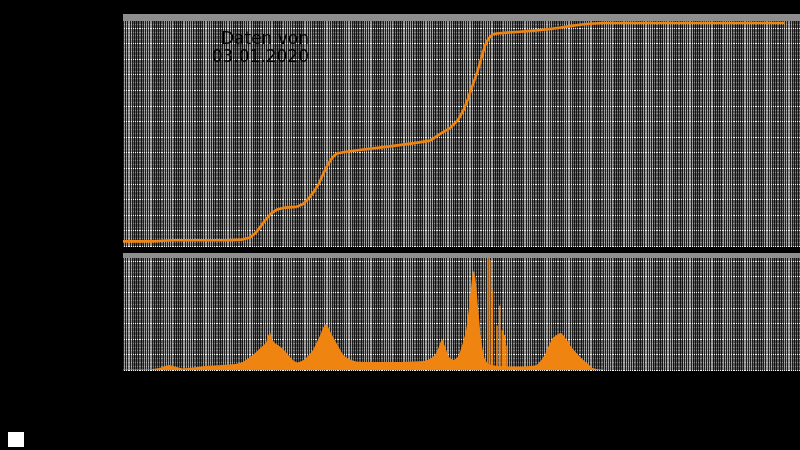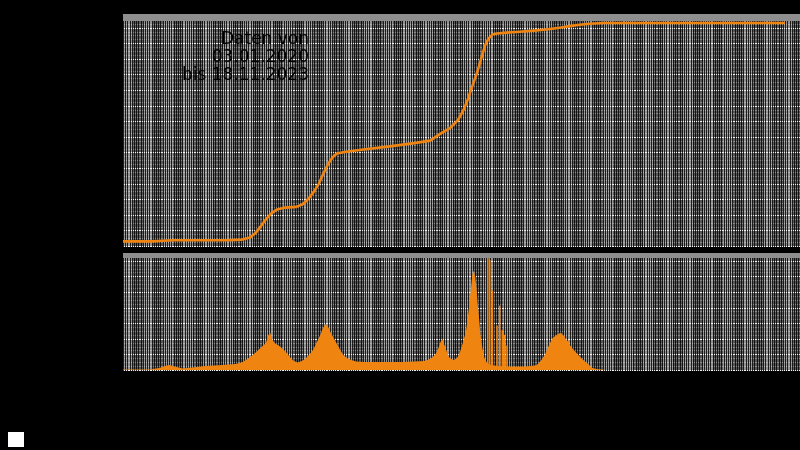--- a/index.html
+++ b/index.html
@@ -34,21 +34,20 @@
 <div class="stage">
 
   <div class="plot plot-top">
     <div class="grid"></div>
     <div class="topband" style="background: rgb(142, 142, 142);"></div>
     <svg class="chart-svg" id="svg-top" width="662" height="233" viewBox="0 0 662 233">
         <polyline points="0.0,227.4 29.8,227.4 39.7,226.7 49.6,226.3 72.8,226.3 105.9,226.1 119.2,225.6 127.1,223.6 133.1,218.4 137.7,212.4 142.3,206.1 148.3,199.4 154.2,195.4 162.2,193.6 173.4,192.9 180.1,190.0 185.4,184.8 190.7,177.9 196.0,169.6 200.6,159.1 205.2,149.7 209.9,143.0 213.8,139.6 221.8,138.0 238.3,135.8 264.8,132.6 291.3,129.1 307.2,126.6 317.1,119.9 327.0,114.1 335.0,106.0 340.3,96.4 344.9,85.2 349.5,71.7 354.2,58.3 358.1,44.8 362.1,31.4 365.4,24.7 369.4,20.6 374.0,19.5 384.0,18.6 397.2,17.7 413.8,16.4 427.0,15.0 438.2,13.5 448.2,11.9 456.8,10.8 466.7,9.7 479.9,9.0 662.0,9.0" fill="none" stroke="#f08410" stroke-width="2.6" stroke-linejoin="round" stroke-linecap="round"></polyline>
       </svg>
     <div class="annot" style="color: rgb(0, 0, 0);">
       <div>Daten von 03.01.2020</div>
-      <div>bis 18.11.2023</div>
     </div>
   </div>
 
   <div class="plot plot-bottom">
     <div class="grid"></div>
     <div class="topband" style="background: rgb(142, 142, 142);"></div>
     <svg class="chart-svg" id="svg-bottom" width="662" height="118" viewBox="0 0 662 118">
         <polygon points="0,117 0.0,116.4 26.5,116.4 36.4,115.0 41.7,113.0 46.3,112.0 51.6,113.5 59.6,115.5 69.5,114.5 82.8,113.0 99.3,112.0 112.5,111.0 119.8,109.0 125.8,104.9 129.8,102.0 133.1,99.0 136.4,95.9 139.7,93.0 143.0,90.0 145.0,83.0 147.0,79.0 149.0,86.0 151.6,90.0 154.9,92.0 158.9,95.0 162.9,99.0 166.8,104.0 170.8,108.0 174.8,109.5 178.7,108.0 182.1,106.0 186.0,102.0 190.0,97.0 194.0,89.0 197.3,82.0 199.9,75.0 202.6,71.0 205.2,73.9 207.9,80.0 211.2,86.0 214.5,92.0 217.8,97.9 220.4,102.0 223.8,104.9 228.4,107.1 233.0,108.5 241.6,109.0 258.2,109.0 278.0,109.0 291.3,108.5 301.2,108.0 305.8,106.5 309.8,104.0 312.5,101.0 315.1,95.9 317.1,90.1 319.1,85.4 321.1,91.3 323.7,98.3 325.7,104.0 328.4,106.0 331.0,107.1 334.3,104.5 337.0,99.0 338.9,93.0 340.9,86.0 342.9,79.0 344.9,64.0 346.9,46.8 348.2,32.8 349.5,21.1 350.9,17.5 352.2,23.4 353.5,35.1 354.8,51.5 356.2,66.7 357.5,81.9 359.5,95.9 361.5,105.3 364.1,110.0 368.1,112.0 374.7,113.0 382.6,113.5 390.6,113.5 400.5,113.5 408.5,113.0 413.8,112.0 418.4,107.1 421.7,102.0 424.3,95.9 427.0,90.0 429.6,84.9 432.3,83.0 434.9,81.0 437.6,80.0 440.2,82.0 442.9,86.0 445.5,90.0 448.2,94.0 450.8,97.0 453.5,99.9 456.1,103.0 458.8,105.5 461.4,108.0 464.7,110.4 468.7,114.7 473.3,116.1 483.3,117.0 662.0,117.0 662,117" fill="#f08410" stroke="none"></polygon>
         <line x1="364.8" y1="117" x2="364.8" y2="5.0" stroke="#f08410" stroke-width="1.6"></line>
         <line x1="366.7" y1="117" x2="366.7" y2="7.0" stroke="#f08410" stroke-width="1.6"></line>

